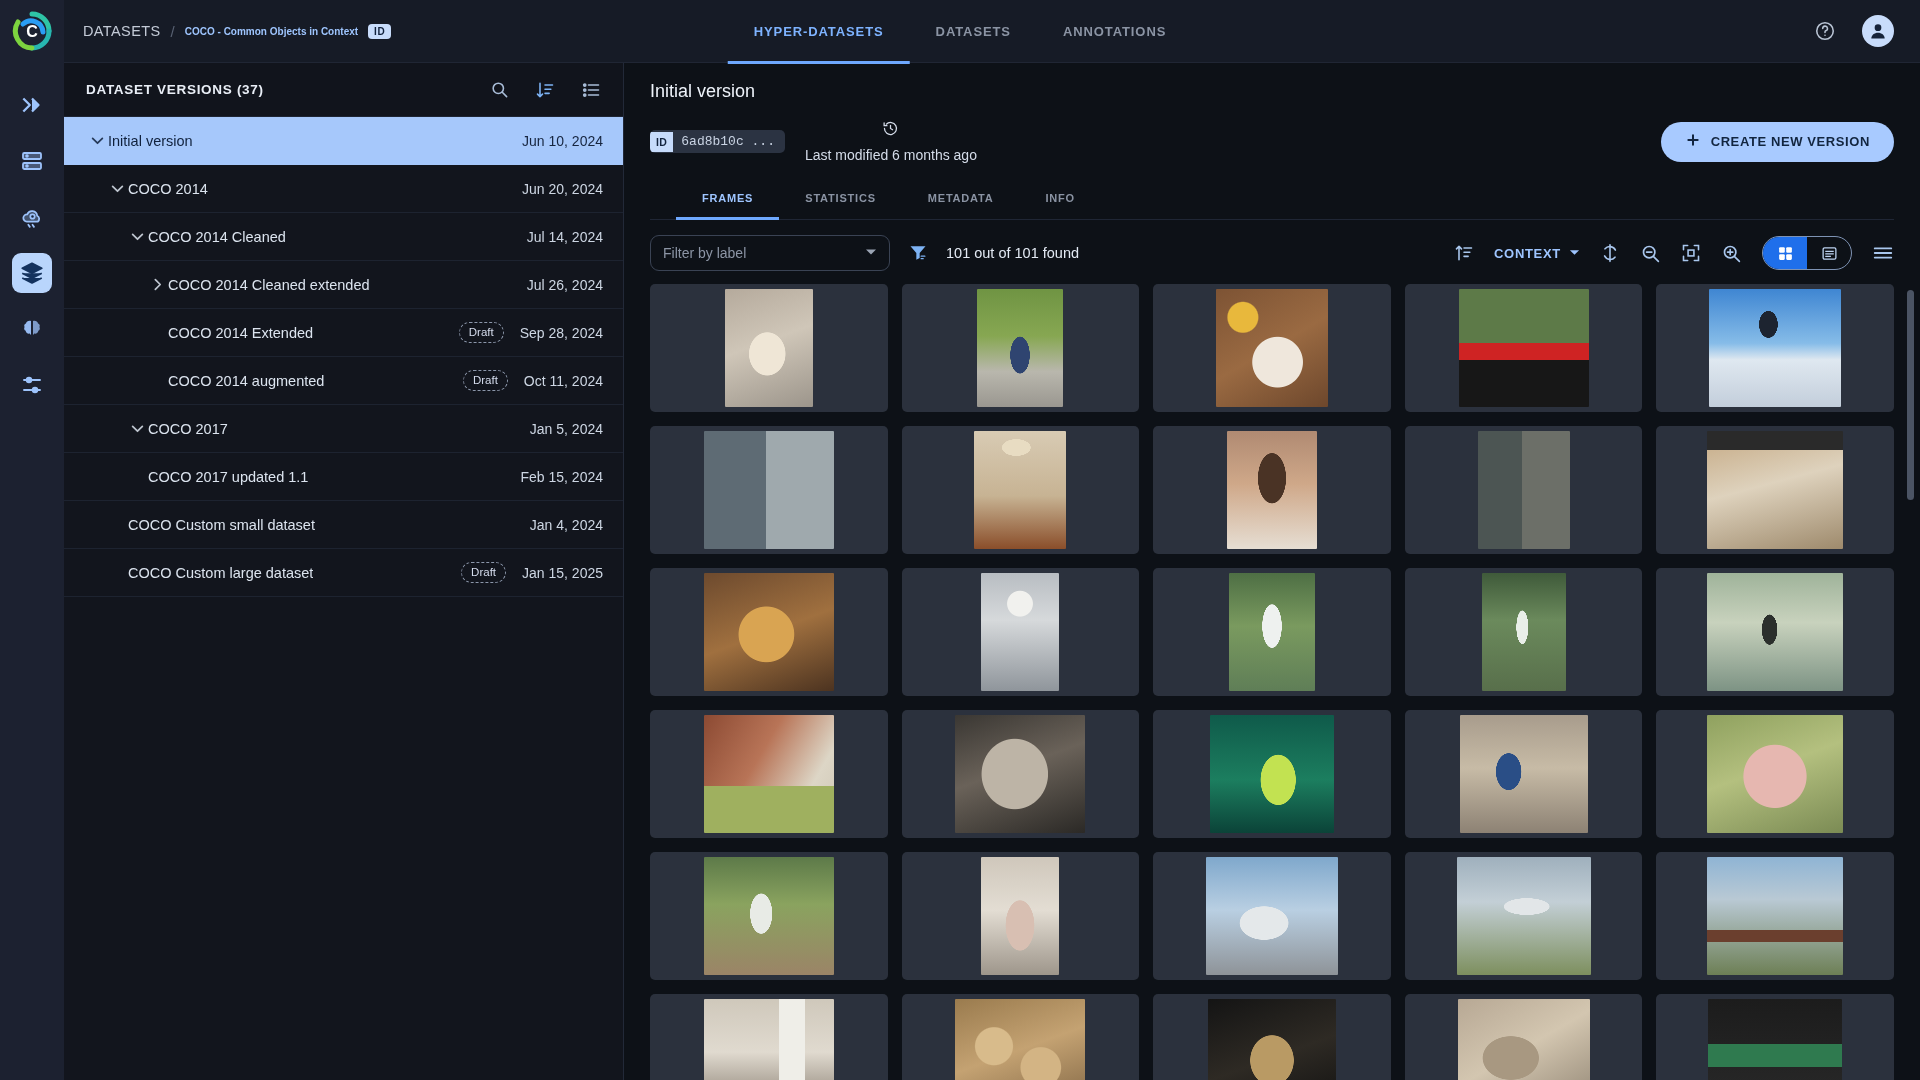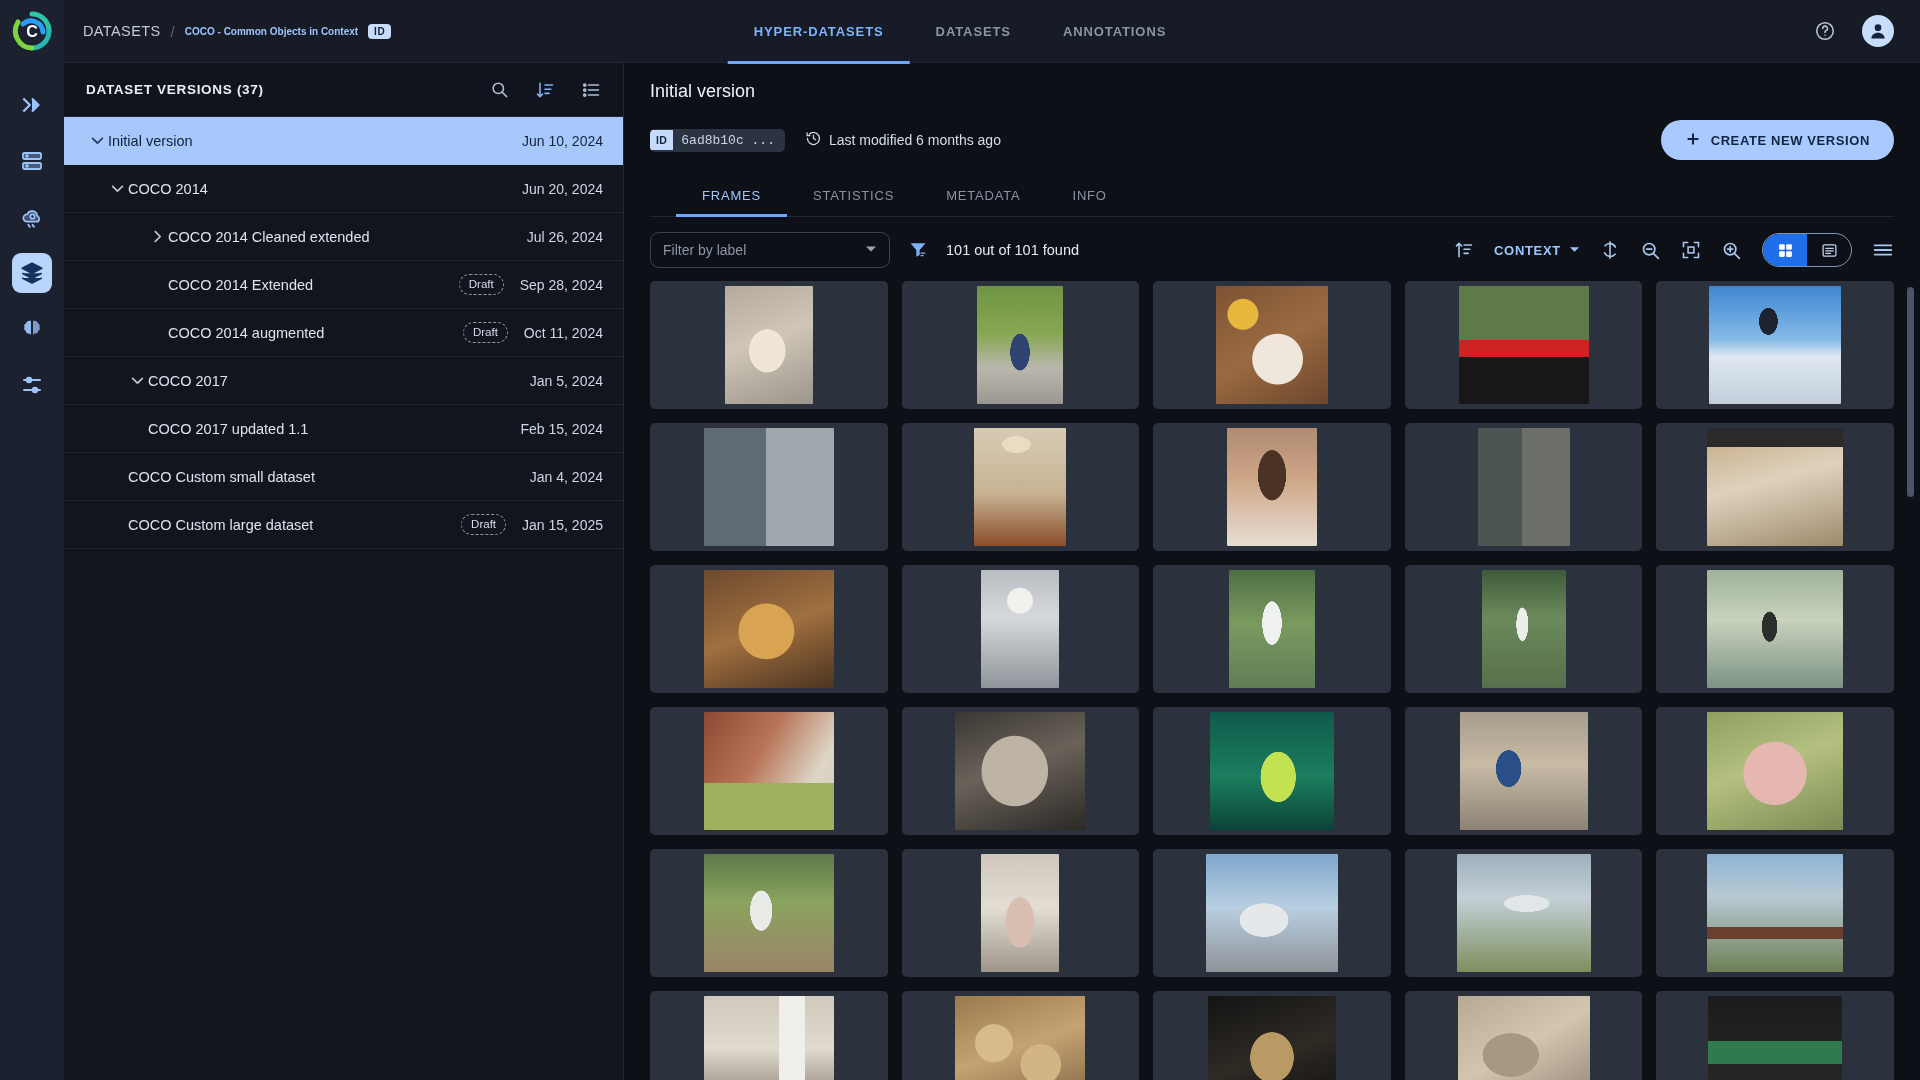--- a/index.html
+++ b/index.html
@@ -129,33 +129,33 @@
   .meta-row { display:flex; align-items:center; gap: 20px; margin-top: 18px; }
   .idbadge { display:flex; align-items:center; background:#2b3342; border-radius:5px; overflow:hidden; }
   .idbadge .lbl {
     background:#c6dbfb; color:#12233e; font-size:10.5px; font-weight:bold;
     padding: 4px 6px; letter-spacing:.4px;
   }
   .idbadge .val {
     font-family: "Liberation Mono", monospace; font-size:13px; color:#c9d3e3;
     padding: 4px 10px 4px 8px;
   }
-  .modified { display:flex; align-items:center; gap:7px; font-size:14px; color:#d4dce9; }
+  .modified { display:flex; align-items:center; gap:7px; font-size:14px; color:#d4dce9;flex-direction:column; }
   .create-btn {
     margin-left:auto; background:#a8caff; color:#12253f;
     border:none; border-radius:22px; height:40px; padding: 0 24px;
     font-size:13px; font-weight:bold; letter-spacing:.6px;
     display:flex; align-items:center; gap:10px; cursor:pointer;
     font-family: "Liberation Sans", sans-serif;
   }
 
   .tabs { display:flex; margin-top: 14px; border-bottom: 1px solid #1f2635; padding-left: 26px; }
   .tabs .tab {
     padding: 0 26px; height: 42px; display:flex; align-items:center;
-    font-size: 13px; font-weight:normal; letter-spacing:.8px; color:#8a93a3;
+    font-size: 11px; font-weight:bold; letter-spacing:.8px; color:#8a93a3;
     cursor:pointer; position:relative;
   }
   .tabs .tab.active { color:#9ec5ff; }
   .tabs .tab.active::after {
     content:""; position:absolute; left:0; right:0; bottom:-1px; height:3px; background:#6ea8fe;
   }
 
   
   .gridbar { display:flex; align-items:center; padding: 15px 26px 13px 26px; gap: 18px; }
   .select {
@@ -328,20 +328,32 @@
               <svg width="13" height="13" viewBox="0 0 12 12">
                 <path d="M1.5 4l4.5 4.5L10.5 4" fill="none" stroke="currentColor" stroke-width="1.6" stroke-linecap="round" stroke-linejoin="round"></path>
               </svg>
             </span>
             <span class="vname">COCO 2014</span>
             <span class="vright">
               <span class="vdate">Jun 20, 2024</span>
             </span>
           </div>
           <div class="vrow">
+            <span style="width:62px"></span>
+            <span class="caret">
+              <svg width="13" height="13" viewBox="0 0 12 12">
+                <path d="M1.5 4l4.5 4.5L10.5 4" fill="none" stroke="currentColor" stroke-width="1.6" stroke-linecap="round" stroke-linejoin="round"></path>
+              </svg>
+            </span>
+            <span class="vname">COCO 2014 Cleaned</span>
+            <span class="vright">
+              <span class="vdate">Jul 14, 2024</span>
+            </span>
+          </div>
+          <div class="vrow">
             <span style="width:82px"></span>
             <span class="caret">
               <svg width="13" height="13" viewBox="0 0 12 12">
                 <path d="M4 1.5L8.5 6 4 10.5" fill="none" stroke="currentColor" stroke-width="1.6" stroke-linecap="round" stroke-linejoin="round"></path>
               </svg>
             </span>
             <span class="vname">COCO 2014 Cleaned extended</span>
             <span class="vright">
               <span class="vdate">Jul 26, 2024</span>
             </span>

